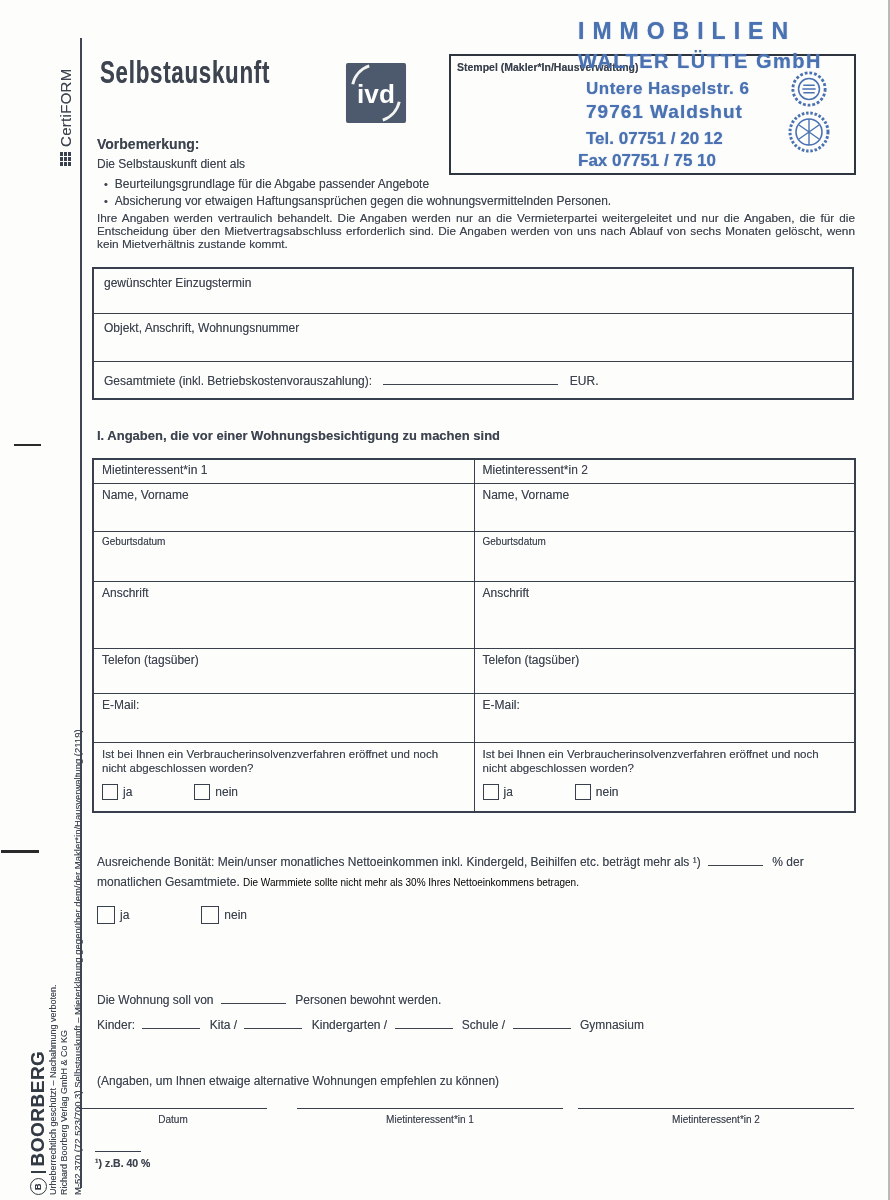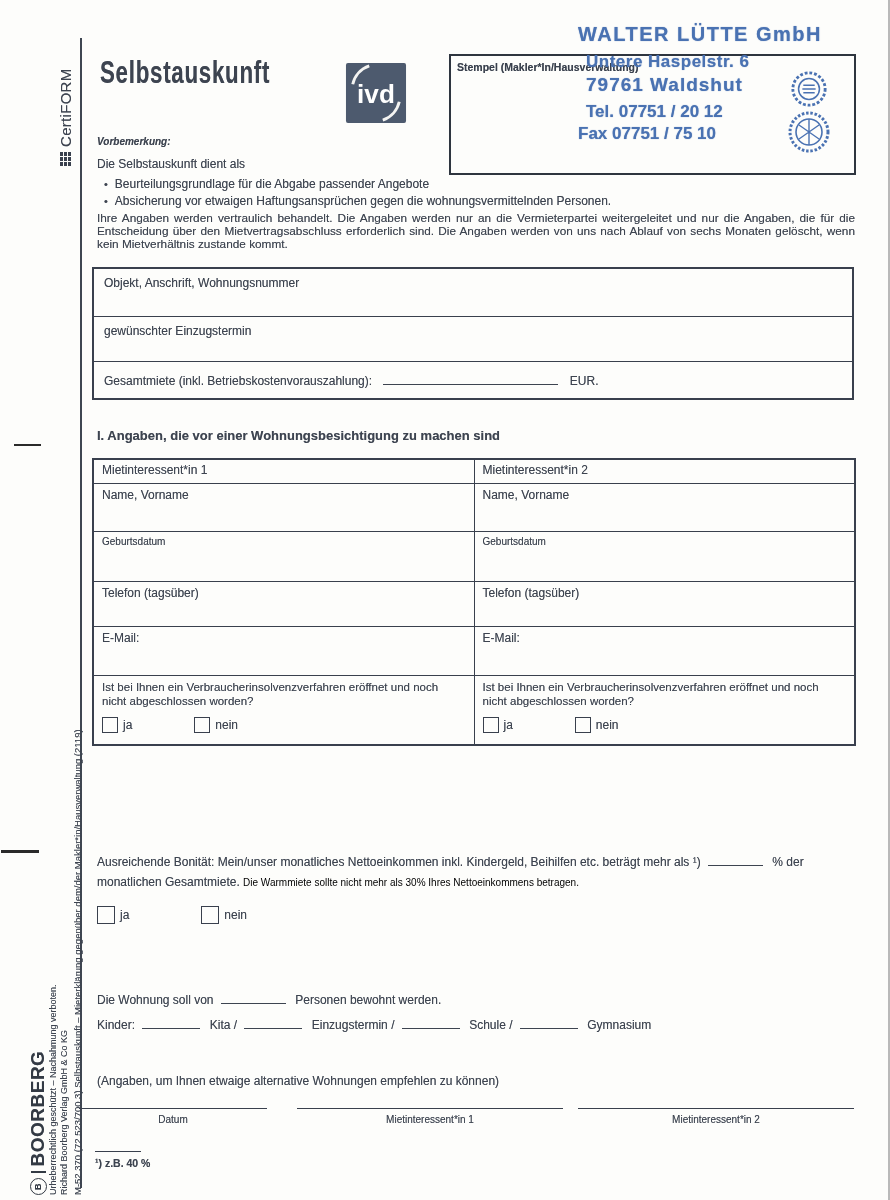--- a/index.html
+++ b/index.html
@@ -39,21 +39,21 @@
   .stamp{position:absolute;left:578px;top:18px;color:var(--stamp_blue,#4a72b2);font-weight:bold;
     text-shadow:0 0 1px rgba(74,114,178,.75);white-space:nowrap;}
   .st1{font-size:23px;letter-spacing:8px;}
   .st2{font-size:20px;letter-spacing:1.5px;margin-top:5px;}
   .st3{font-size:17px;margin:6px 0 0 8px;letter-spacing:.5px;}
   .st4{font-size:19px;margin:2px 0 0 8px;letter-spacing:1px;}
   .st5{font-size:17px;margin:6px 0 0 8px;}
   .st6{font-size:17px;margin:2px 0 0 0;}
   .seal{position:absolute;}
 
-  .vb-heading{position:absolute;left:97px;top:136px;font-size:10px;font-weight:bold;font-style:italic;}
+  .vb-heading{position:absolute;left:97px;top:136px;font-size:14px;font-weight:bold;}
   .vb-intro{position:absolute;left:97px;top:157px;font-size:12px;}
   .vb-bullet{position:absolute;left:104px;font-size:12px;}
   .vb-bullet::before{content:"•";margin-right:7px;font-size:11px;}
   .vb-b1{top:177px;}
   .vb-b2{top:194px;}
   .vb-para{position:absolute;left:97px;top:212px;width:758px;font-size:11.8px;line-height:12.8px;text-align:justify;}
 
   .objekt-box{position:absolute;left:92px;top:267px;width:762px;border:2px solid #39404d;box-sizing:border-box;}
   .ob-row{box-sizing:border-box;padding:7px 10px 0 10px;font-size:12px;}
   .ob-r1{height:48px;border-bottom:1.6px solid #39404d;}
@@ -152,20 +152,21 @@
     <path d="M8,23 A 26 26 0 0 1 25,4" stroke="#f4f4f2" stroke-width="3" fill="none"></path>
     <path d="M56,41 A 26 26 0 0 1 39,60" stroke="#f4f4f2" stroke-width="3" fill="none"></path>
     <text x="32" y="42" text-anchor="middle" font-family="Liberation Sans, sans-serif" font-size="27" font-weight="bold" fill="#ffffff">ivd</text>
   </svg>
 
   <div class="stamp-box">
     <div class="stamp-box-label scan">Stempel (Makler*In/Hausverwaltung)</div>
   </div>
 
   <div class="stamp">
+    <div class="st1">IMMOBILIEN</div>
     <div class="st2">WALTER LÜTTE GmbH</div>
     <div class="st3">Untere Haspelstr. 6</div>
     <div class="st4">79761 Waldshut</div>
     <div class="st5">Tel. 07751 / 20 12</div>
     <div class="st6">Fax 07751 / 75 10</div>
   </div>
 
   <svg class="seal" style="left:790px;top:70px;" width="38" height="38" viewBox="0 0 40 40">
     <circle cx="20" cy="20" r="17" fill="none" stroke="var(--stamp_blue,#4a72b2)" stroke-width="3" stroke-dasharray="3 2"></circle>
     <circle cx="20" cy="20" r="11" fill="none" stroke="var(--stamp_blue,#4a72b2)" stroke-width="1.6"></circle>
@@ -177,22 +178,22 @@
     <path d="M22,9 v26 M12,15 l20,14 M32,15 l-20,14" stroke="var(--stamp_blue,#4a72b2)" stroke-width="1.4"></path>
   </svg>
 
   <div class="vb-heading scan">Vorbemerkung:</div>
   <div class="vb-intro scan">Die Selbstauskunft dient als</div>
   <div class="vb-bullet vb-b1 scan">Beurteilungsgrundlage für die Abgabe passender Angebote</div>
   <div class="vb-bullet vb-b2 scan">Absicherung vor etwaigen Haftungsansprüchen gegen die wohnungsvermittelnden Personen.</div>
   <div class="vb-para scan">Ihre Angaben werden vertraulich behandelt. Die Angaben werden nur an die Vermieterpartei weitergeleitet und nur die Angaben, die für die Entscheidung über den Mietvertragsabschluss erforderlich sind. Die Angaben werden von uns nach Ablauf von sechs Monaten gelöscht, wenn kein Mietverhältnis zustande kommt.</div>
 
   <div class="objekt-box">
+    <div class="ob-row ob-r2 scan">gewünschter Einzugstermin</div>
     <div class="ob-row ob-r1 scan">Objekt, Anschrift, Wohnungsnummer</div>
-    <div class="ob-row ob-r2 scan">gewünschter Einzugstermin</div>
     <div class="ob-row ob-r3 scan">
       <span>Gesamtmiete (inkl. Betriebskostenvorauszahlung):</span>
       <span class="blank w175"></span>
       <span>EUR.</span>
     </div>
   </div>
 
   <div class="sec1-heading scan">I.  Angaben, die vor einer Wohnungsbesichtigung zu machen sind</div>
 
   <table class="t1 scan">
@@ -205,20 +206,24 @@
       <td>Mietinteressent*in 1</td>
       <td>Mietinteressent*in 2</td>
     </tr>
     <tr class="tr-name">
       <td>Name, Vorname</td>
       <td>Name, Vorname</td>
     </tr>
     <tr class="tr-geb">
       <td>Geburtsdatum</td>
       <td>Geburtsdatum</td>
+    </tr>
+    <tr class="tr-addr">
+      <td>Anschrift</td>
+      <td>Anschrift</td>
     </tr>
     <tr class="tr-tel">
       <td>Telefon (tagsüber)</td>
       <td>Telefon (tagsüber)</td>
     </tr>
     <tr class="tr-mail">
       <td>E-Mail:</td>
       <td>E-Mail:</td>
     </tr>
     <tr class="tr-ins">
@@ -260,21 +265,21 @@
   <div class="wohnung scan">
     <span>Die Wohnung soll von</span>
     <span class="blank w65"></span>
     <span>Personen bewohnt werden.</span>
   </div>
   <div class="kinder scan">
     <span>Kinder:</span>
     <span class="blank w58"></span>
     <span>Kita /</span>
     <span class="blank w58"></span>
-    <span>Einzugstermin /</span>
+    <span>Kindergarten /</span>
     <span class="blank w58"></span>
     <span>Schule /</span>
     <span class="blank w58"></span>
     <span>Gymnasium</span>
   </div>
   <div class="kinder-note scan">(Angaben, um Ihnen etwaige alternative Wohnungen empfehlen zu können)</div>
 
   <div class="sig sig1 scan">Datum</div>
   <div class="sig sig2 scan">Mietinteressent*in 1</div>
   <div class="sig sig3 scan">Mietinteressent*in 2</div>

